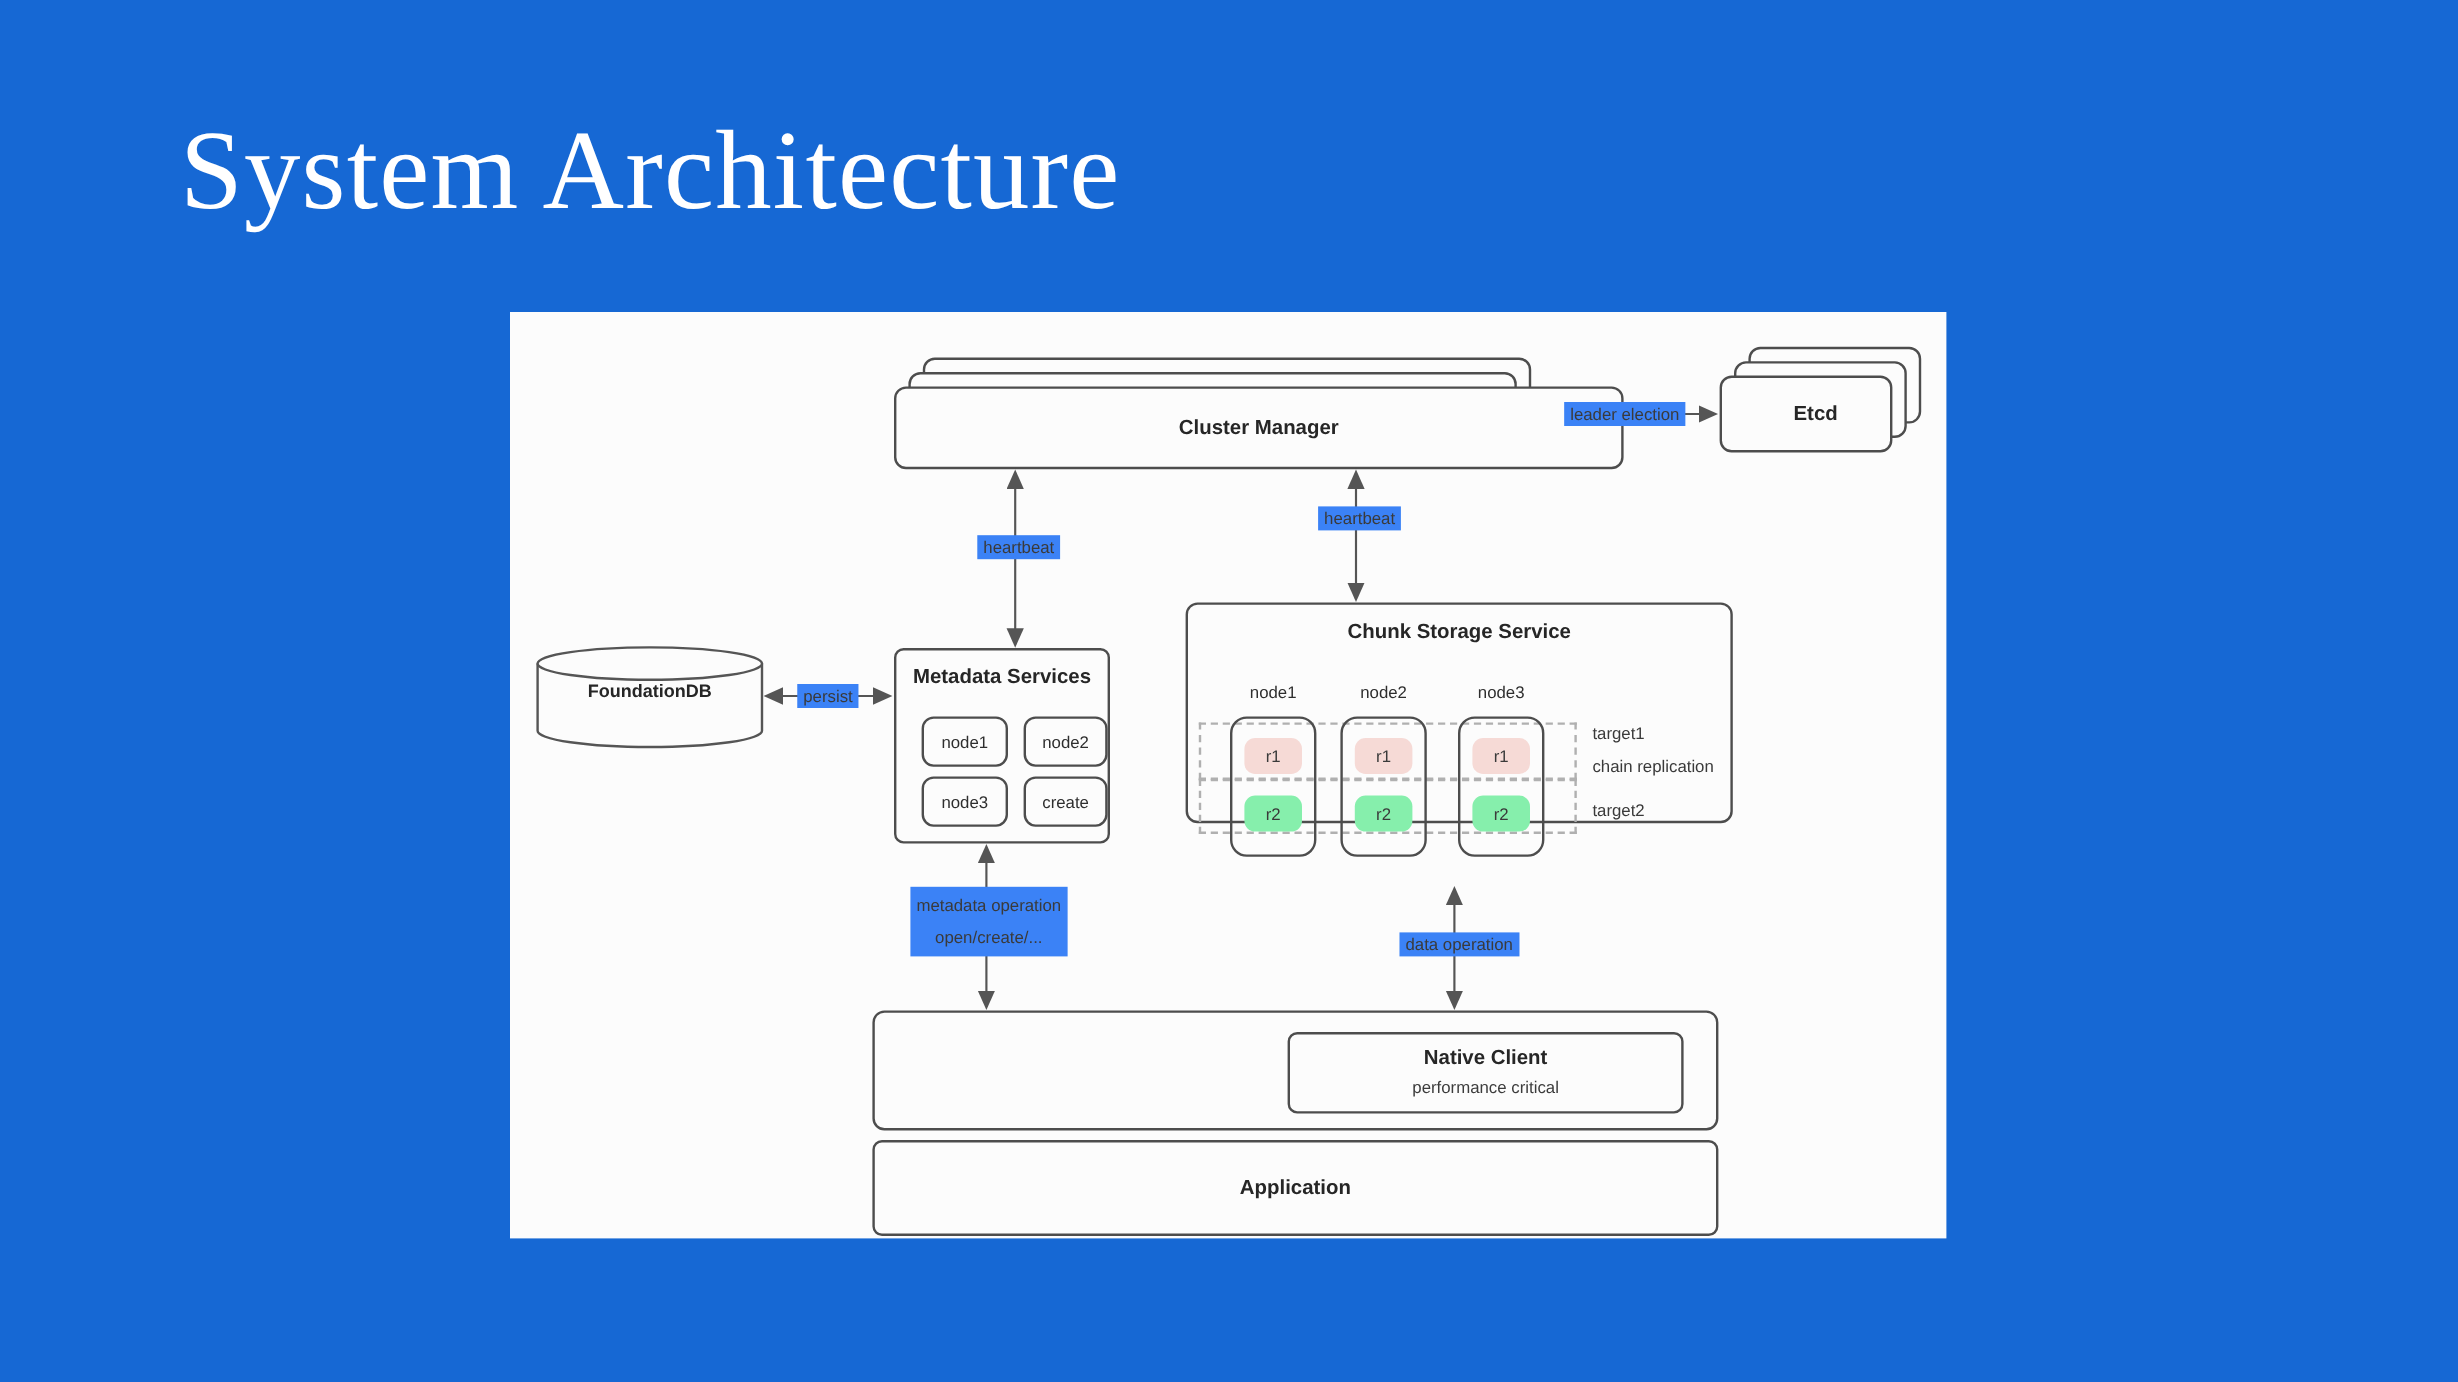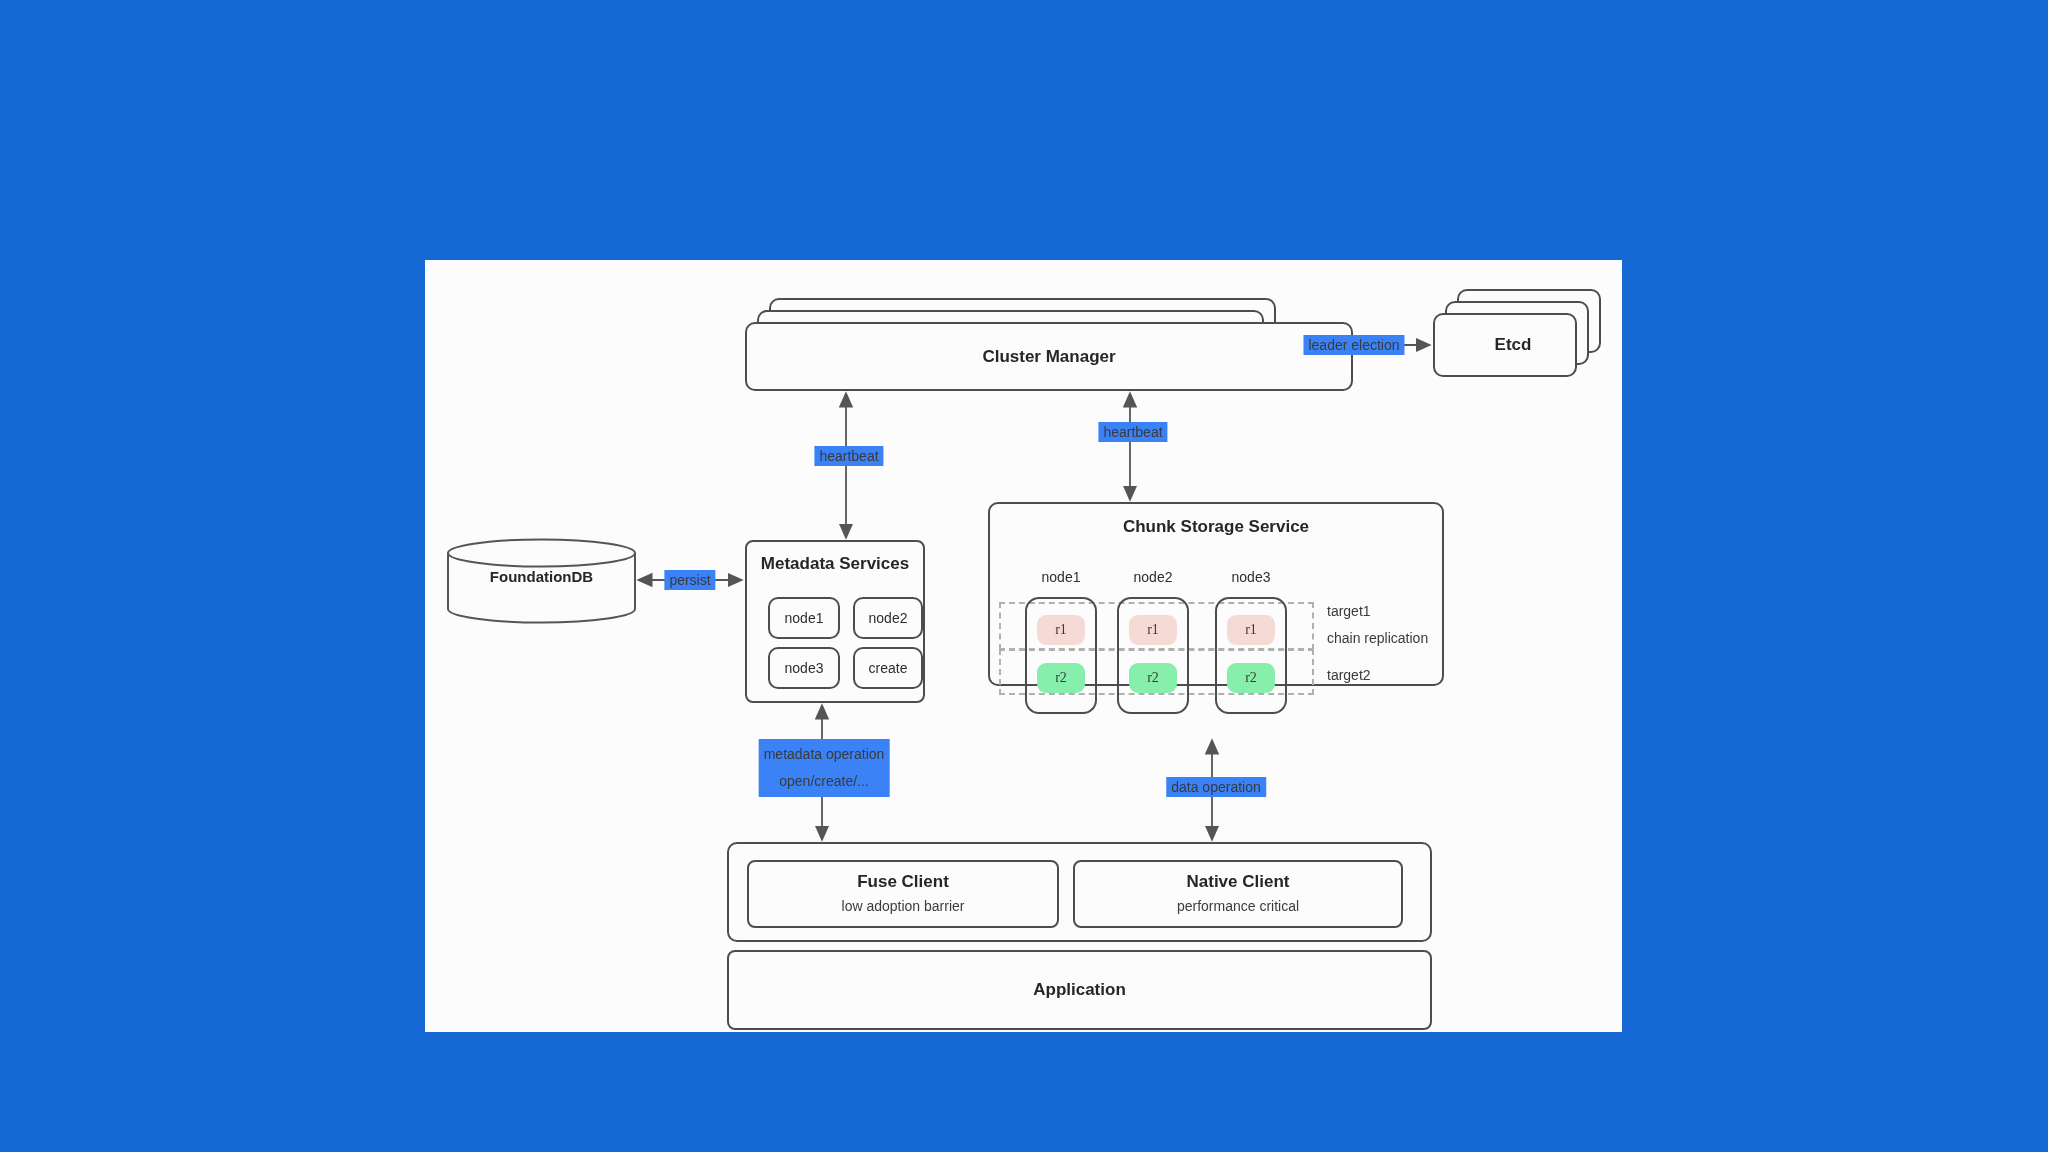--- a/index.html
+++ b/index.html
@@ -40,21 +40,21 @@
   .dashed-band{
     position:absolute;border:2px dashed #b0b0b0;box-sizing:border-box;z-index:1;
   }
   .storage-col{
     position:absolute;border:2px solid #4d4d4d;border-radius:14px;
     box-sizing:border-box;background:transparent;z-index:2;
   }
   .rep-cell{
     position:absolute;border-radius:9px;width:48px;height:30px;
     display:flex;align-items:center;justify-content:center;
-    font-size:14px;color:#3a3a3a;z-index:3;font-family:Liberation Serif, serif;
+    font-size:14px;color:#3a3a3a;z-index:3;
   }
   .rep-r1{background:#f6dad6;}
   .rep-r2{background:#86efac;}
   .col-node-label{
     position:absolute;transform:translate(-50%,-50%);
     font-size:14px;color:#2e2e2e;white-space:nowrap;
   }
   .side-note{
     position:absolute;transform:translate(0,-50%);
     font-size:14px;color:#3a3a3a;white-space:nowrap;
@@ -63,20 +63,21 @@
   .db-label{
     position:absolute;left:23px;top:308px;width:187px;text-align:center;
     font-weight:bold;font-size:15px;color:#262626;z-index:2;
   }
 </style>
 </head>
 <body>
 
 <div class="slide">
 
+  <div class="slide-title">System Architecture</div>
 
   <div class="panel">
 
     <svg class="svg-overlay" viewBox="0 0 1197 772" xmlns="http://www.w3.org/2000/svg">
       <defs>
         <marker id="ah" markerWidth="10" markerHeight="10" refX="7.5" refY="4" orient="auto-start-reverse">
           <path d="M0,0 L9,4 L0,8 z" fill="#555555"></path>
         </marker>
       </defs>
 
@@ -142,24 +143,20 @@
         <div class="rep-cell rep-r1" style="left:10px;top:16px;">r1</div>
         <div class="rep-cell rep-r2" style="left:10px;top:64px;">r2</div>
       </div>
 
       <div class="side-note" style="left:337px;top:107px;">target1</div>
       <div class="side-note" style="left:337px;top:134px;">chain replication</div>
       <div class="side-note" style="left:337px;top:171px;">target2</div>
     </div>
 
     <div class="box" style="left:302px;top:582px;width:705px;height:100px;z-index:4;">
-      <div class="box" style="left:18px;top:16px;width:312px;height:68px;border-radius:8px;">
-        <div class="bold-label" style="text-align:center;margin-top:10px;">Fuse Client</div>
-        <div class="client-sub">low adoption barrier</div>
-      </div>
       <div class="box" style="left:344px;top:16px;width:330px;height:68px;border-radius:8px;">
         <div class="bold-label" style="text-align:center;margin-top:10px;">Native Client</div>
         <div class="client-sub">performance critical</div>
       </div>
     </div>
 
     <div class="box center-flex" style="left:302px;top:690px;width:705px;height:80px;border-radius:8px;z-index:4;">
       <span class="bold-label">Application</span>
     </div>
 

